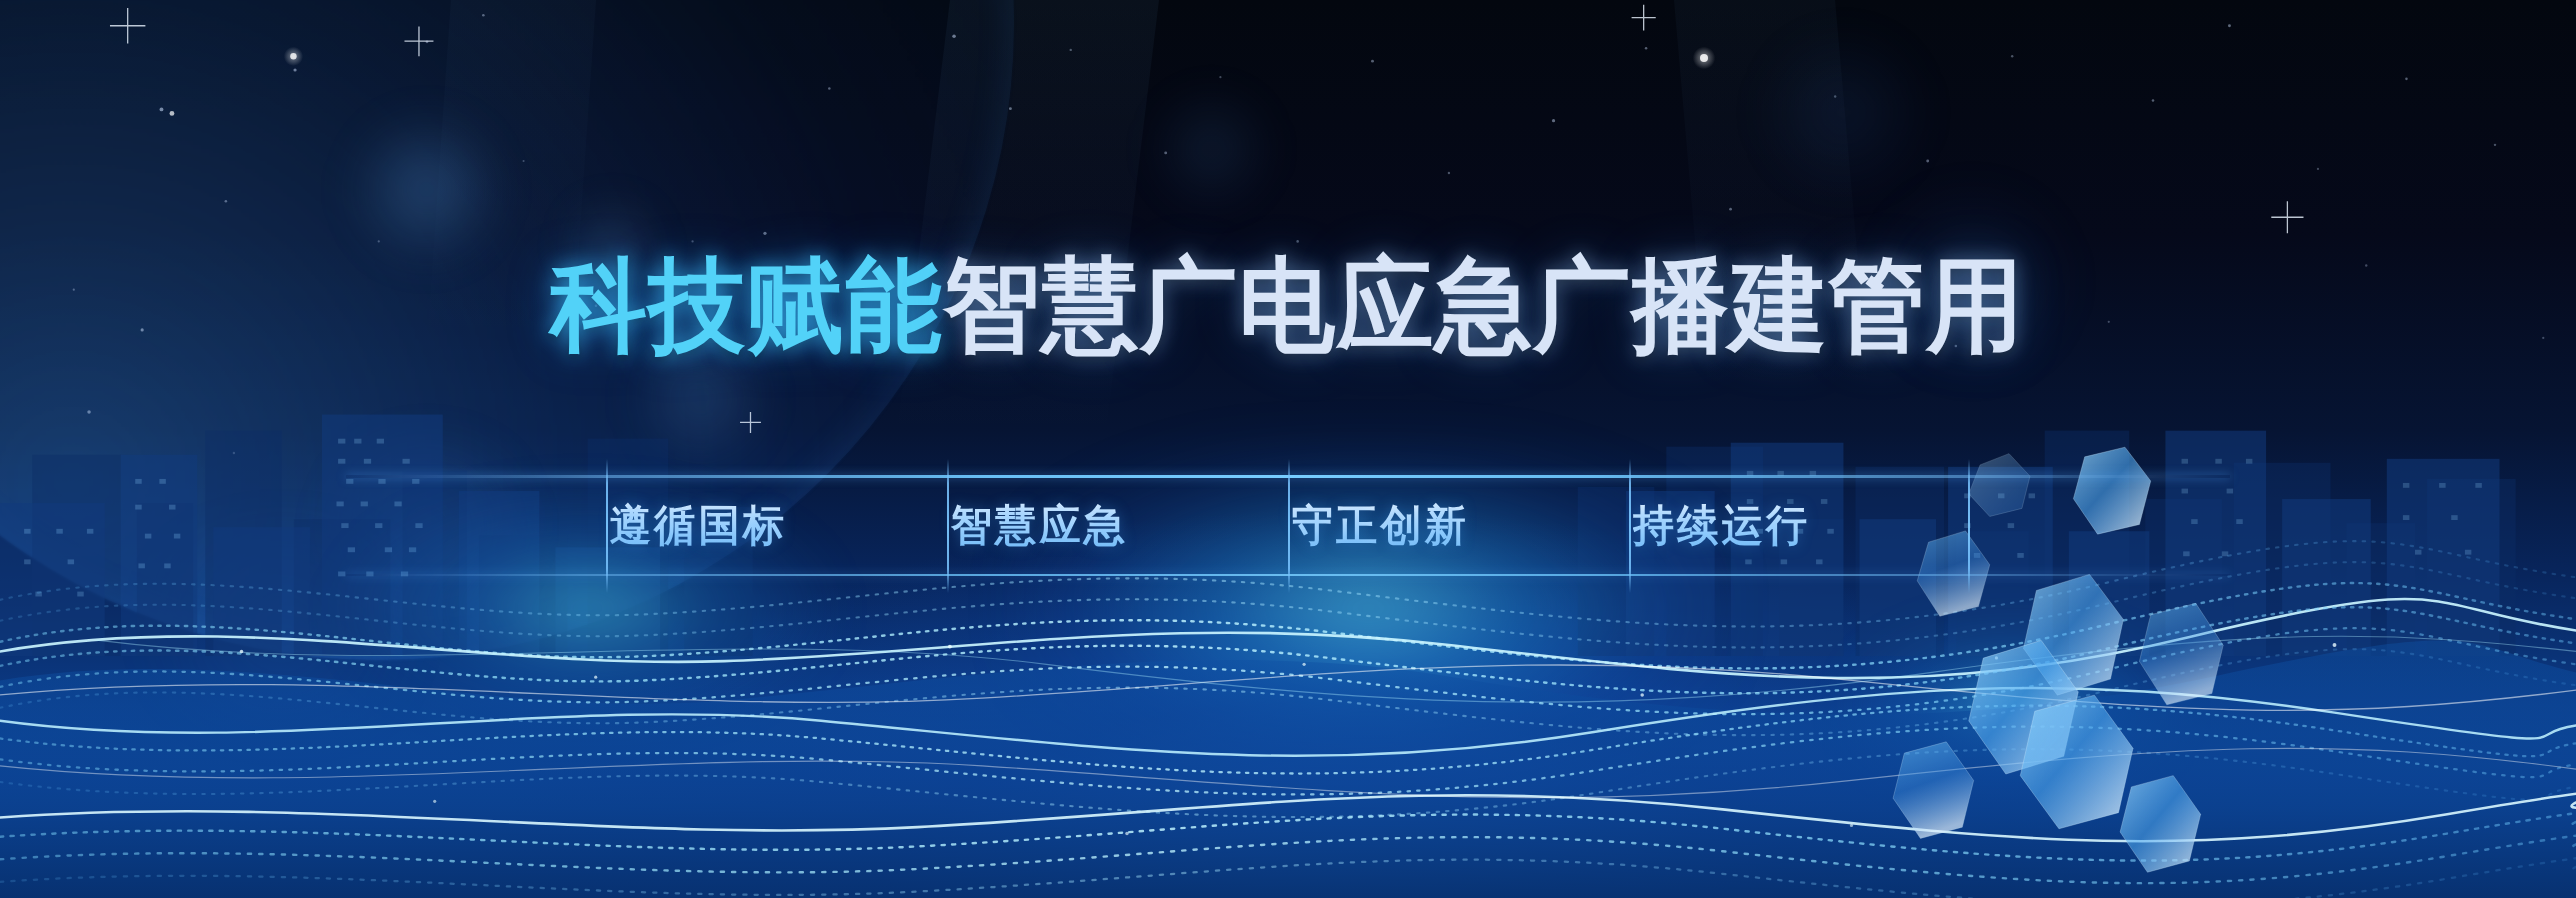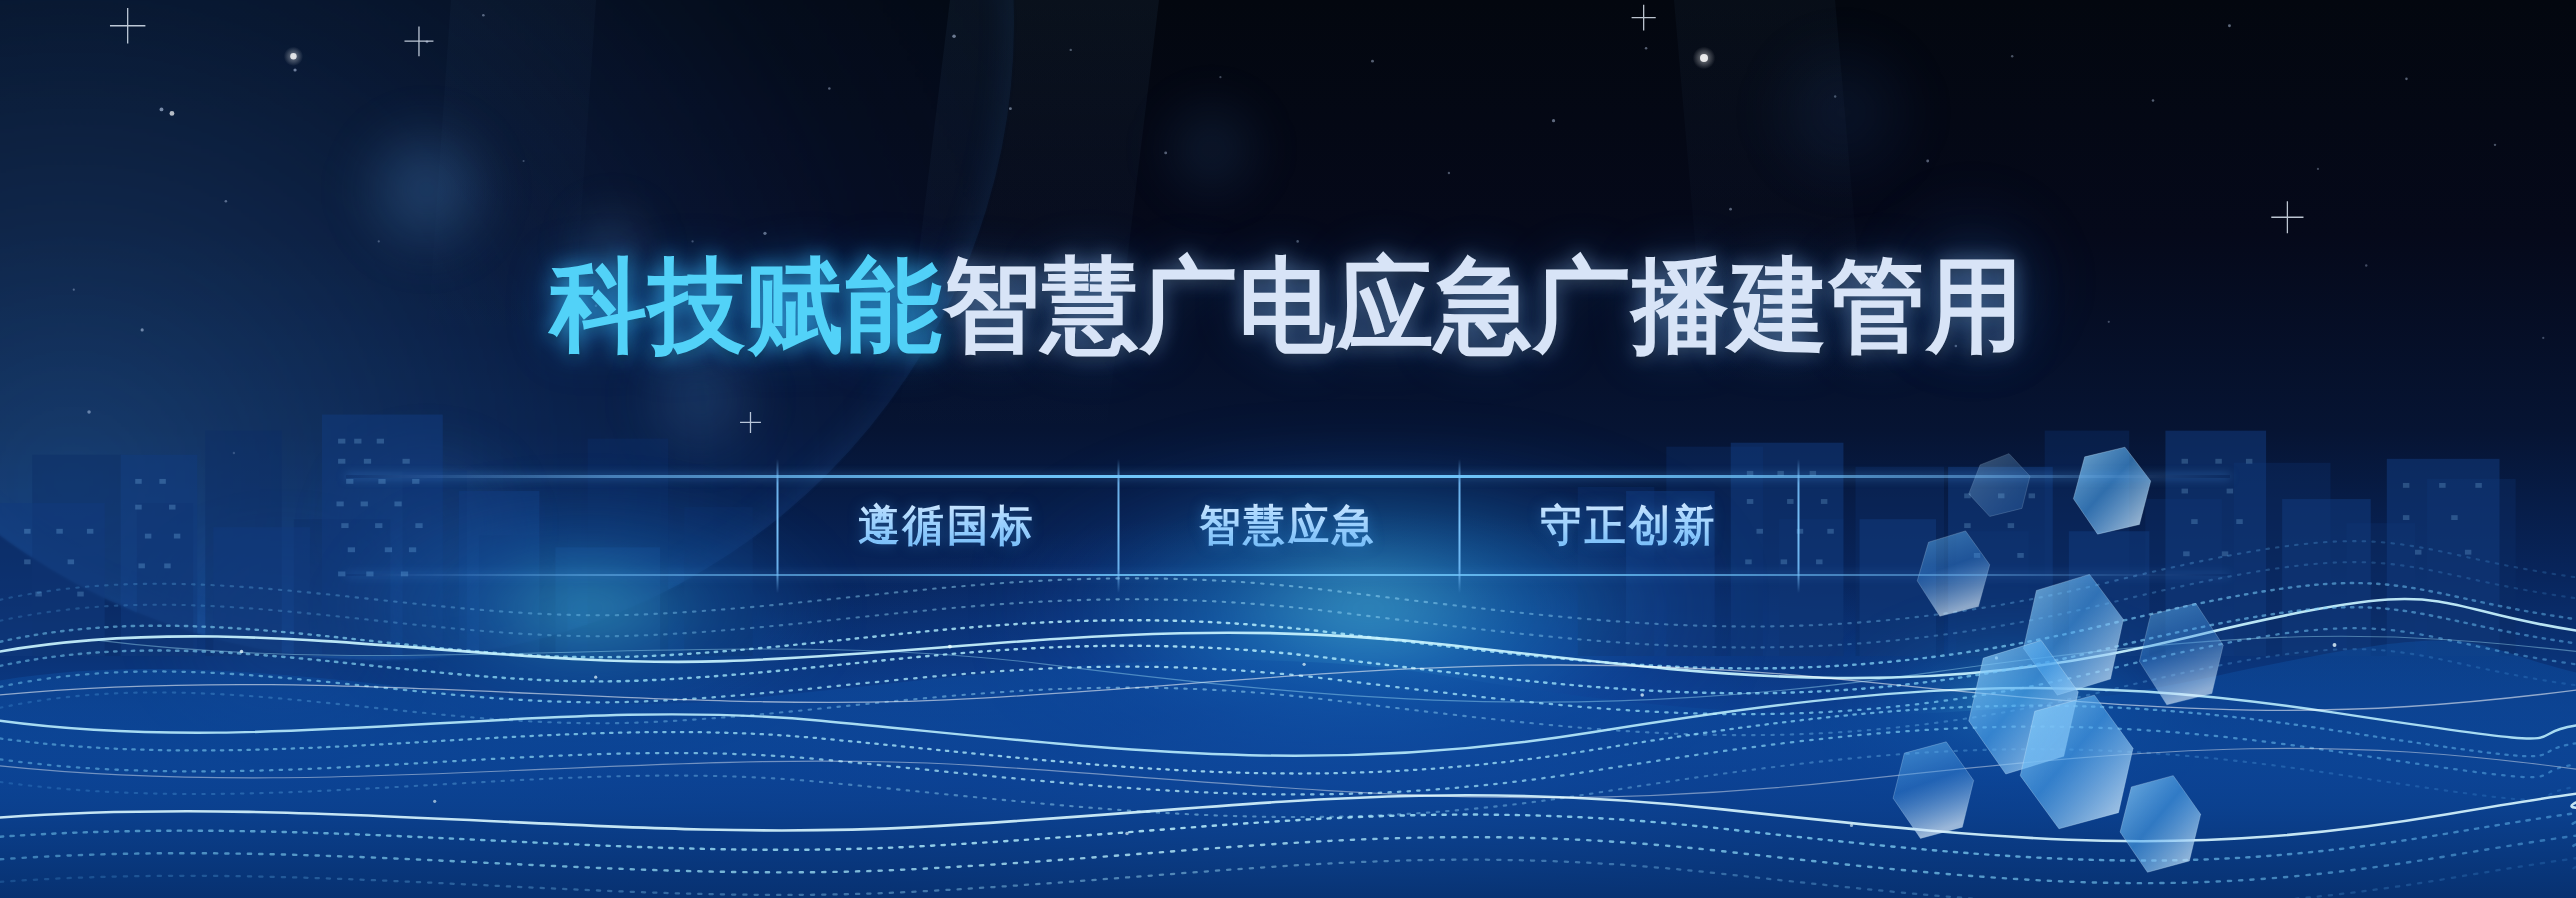--- a/index.html
+++ b/index.html
@@ -147,21 +147,21 @@
     position:absolute; top:477px; left:50%;
     transform:translateX(-50%);
     display:flex;
     height:98px;
     align-items:center;
   }
   .kw-cell {
     position:relative;
     width:341px;
     height:98px;
-    display:flex; align-items:center; justify-content:center;
+    display:flex; align-items:center; justify-content:flex-start;
   }
   .kw-cell::before {
     content:"";
     position:absolute; left:0; top:-17.7px; bottom:-17.7px;
     width:1.6px;
     background:linear-gradient(180deg, rgba(120,190,255,0) 0%, rgba(120,195,255,.85) 18%, rgba(125,200,255,.95) 50%, rgba(120,195,255,.85) 82%, rgba(120,190,255,0) 100%);
   }
   .kw-cell:last-child::after {
     content:"";
     position:absolute; right:0; top:-17.7px; bottom:-17.7px;
@@ -491,17 +491,20 @@
     <div class="keyword-strip">
       <div class="kw-cell">
         <span class="kw-text">遵循国标</span>
       </div>
       <div class="kw-cell">
         <span class="kw-text">智慧应急</span>
       </div>
       <div class="kw-cell">
         <span class="kw-text">守正创新</span>
       </div>
+      <div class="kw-cell">
+        <span class="kw-text">持续运行</span>
+      </div>
     </div>
 
   </div>
 </div>
 
 
 </body></html>

